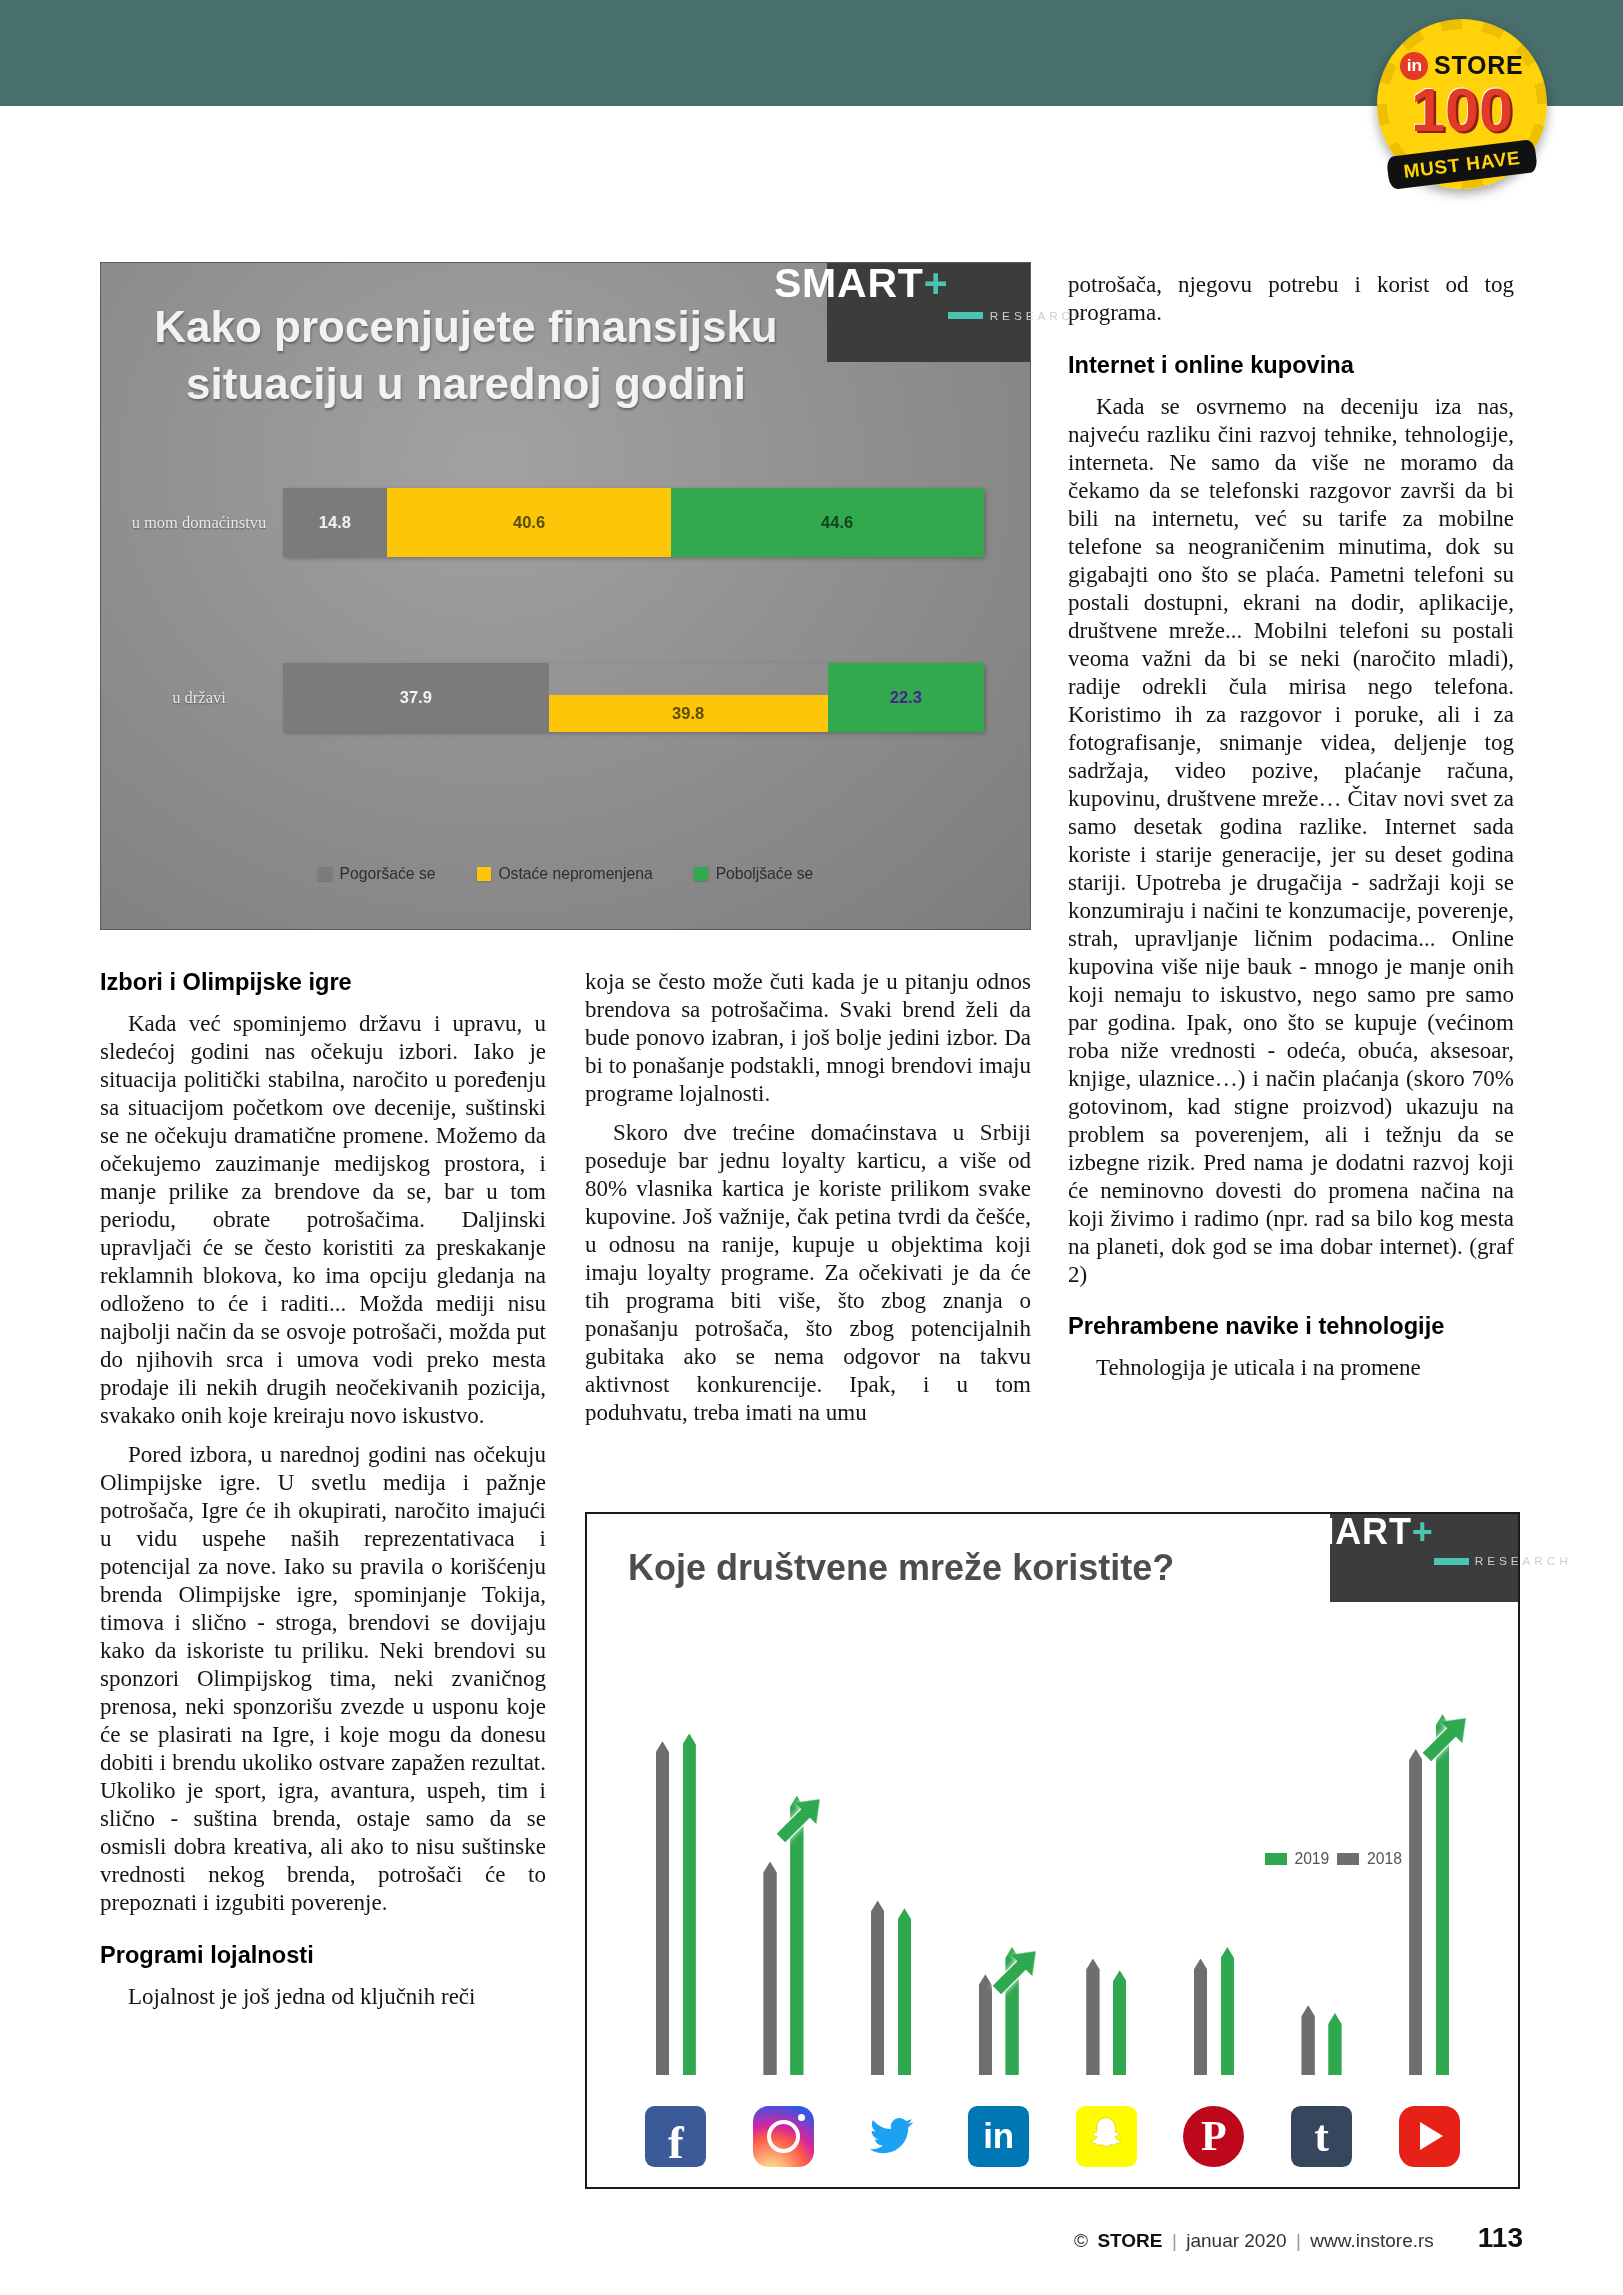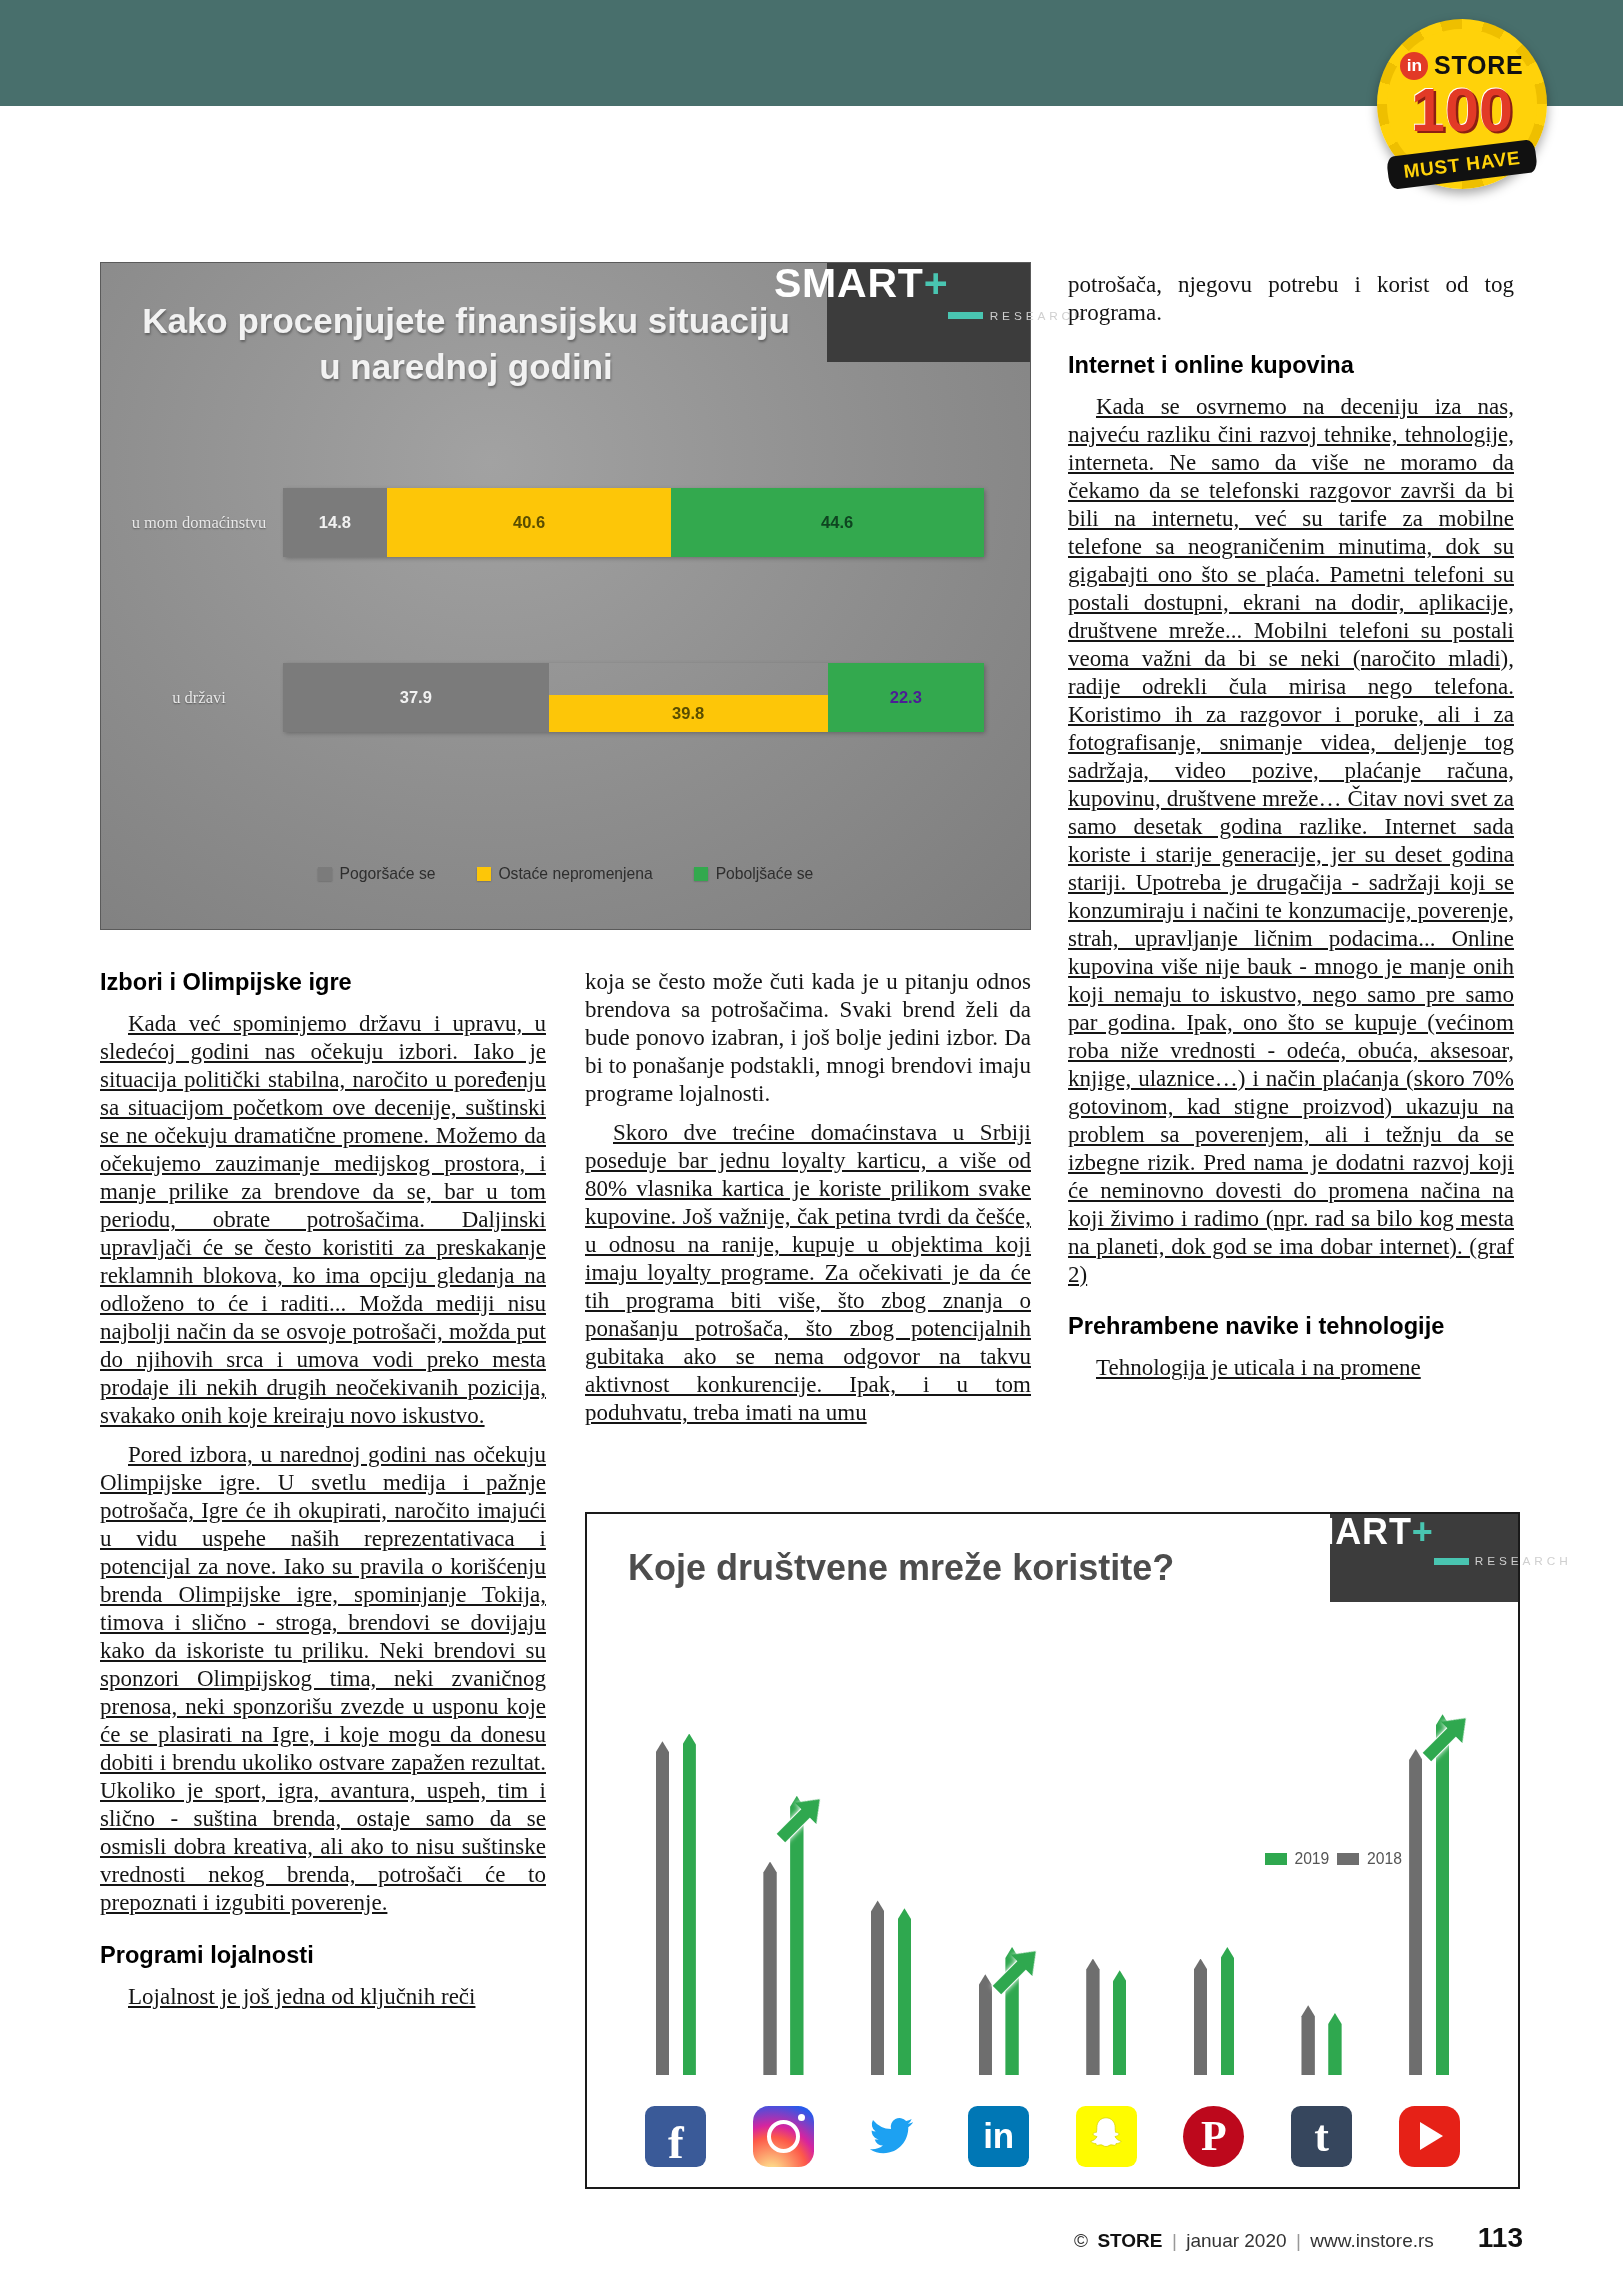--- a/index.html
+++ b/index.html
@@ -34,21 +34,21 @@
   .smart-plus{color:#49c5b1;}
   .smart-sub-row{display:flex;align-items:center;justify-content:flex-end;margin:6.3px 15.7px 0 0;gap:6.3px;}
   .teal-bar{display:inline-block;width:35px;height:7px;background:#49c5b1;}
   .smart-sub{font-family:"Liberation Sans",sans-serif;font-size:11.8px;letter-spacing:3.9px;color:#cfcfcf;}
 
   
   .chart1{position:absolute;left:100px;top:262px;width:931px;height:668px;
     background:radial-gradient(ellipse at 42% 30%, #a2a2a2 0%, #8d8d8d 55%, #7d7d7d 100%);
     border:0.8px solid #5a5a5a;box-sizing:border-box;}
   .c1-title{position:absolute;top:35px;left:35px;width:660px;text-align:center;
-    font-family:"Liberation Sans",sans-serif;font-weight:600;font-size:35px;line-height:1.3;
+    font-family:"Liberation Sans",sans-serif;font-weight:600;font-size:44px;line-height:1.3;
     color:#f2f2f2;text-shadow:0.8px 1.6px 2.4px rgba(0,0,0,.35);}
   .c1-rows{position:absolute;top:224px;left:25px;right:46px;}
   .c1-row{display:flex;align-items:center;height:71px;margin-bottom:104px;}
   .c1-label{width:157px;padding-right:11px;box-sizing:border-box;text-align:center;
     font-family:Liberation Serif, serif;font-size:16.5px;color:#e9e9e9;text-shadow:0 0.8px 1.6px rgba(0,0,0,.4);}
   .c1-bar{flex:1;display:flex;height:69px;box-shadow:1.6px 2.4px 4.7px rgba(0,0,0,.3);}
   .c1-seg{display:flex;align-items:center;justify-content:center;}
   .c1-val{font-family:"Liberation Sans",sans-serif;font-size:16.5px;font-weight:bold;}
   .c1-legend{position:absolute;bottom:46px;left:0;right:0;display:flex;justify-content:center;gap:41px;}
   .c1-leg-item{display:flex;align-items:center;gap:7.9px;font-family:"Liberation Sans",sans-serif;font-size:15.7px;color:#2e2e2e;}
@@ -56,21 +56,21 @@
 
   
   .col{position:absolute;width:446px;font-size:23px;line-height:28px;text-align:justify;color:#141414;}
   .col1{left:100px;top:968px;}
   .col2{left:585px;top:968px;}
   .col3{left:1068px;top:271px;}
   .col h3{font-family:"Liberation Sans",sans-serif;font-weight:bold;font-size:23.6px;
     margin:23.6px 0 14px 0;color:#000;text-align:left;}
   .col h3.first{margin-top:0;}
   .col p{margin:0 0 11px 0;}
-  .col p.indent{text-indent:28px;text-decoration:underline;}
+  .col p.indent{text-indent:28px;}
 
   
   .chart2{position:absolute;left:585px;top:1512px;width:935px;height:677px;background:#fff;
     border:2.4px solid #1a1a1a;box-sizing:border-box;}
   .c2-title{position:absolute;top:33px;left:41px;font-family:"Liberation Sans",sans-serif;
     font-weight:bold;font-size:36px;color:#4d4d4d;}
   .chart2 .smart-logo{width:188px;height:88px;}
   .chart2 .smart-brand{font-size:36px;}
   .c2-plot{position:absolute;left:35px;right:35px;top:173px;bottom:112px;display:flex;}
   .c2-group{flex:1;position:relative;height:100%;}

